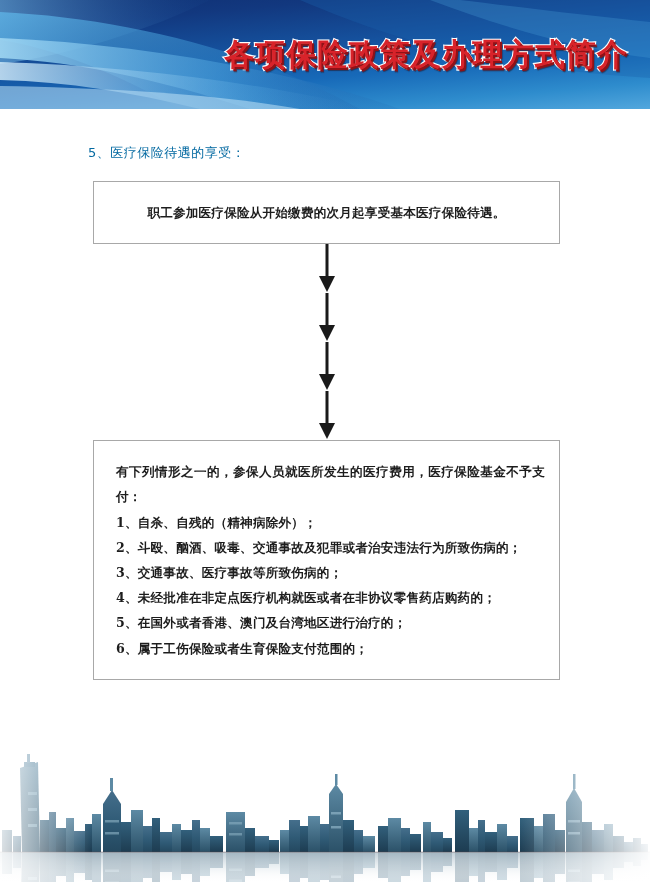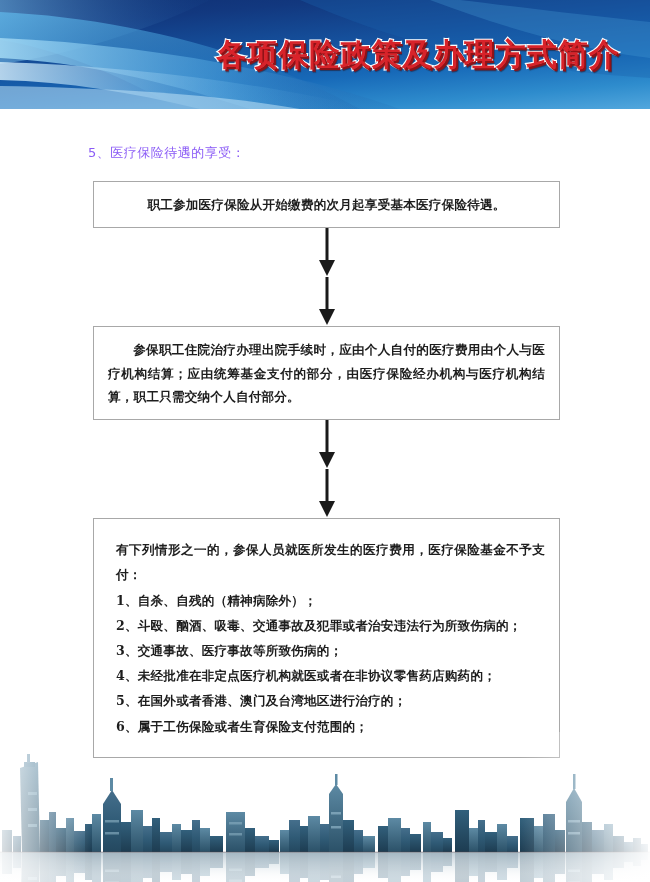--- a/index.html
+++ b/index.html
@@ -36,21 +36,21 @@
   }
   .banner-title {
     position: absolute;
     left: 0;
     top: 0;
     width: 650px;
     height: 109px;
     display: flex;
     align-items: center;
     justify-content: flex-end;
-    padding-right: 24px;
+    padding-right: 16px;
     box-sizing: border-box;
   }
   .banner-title span {
     font-family: "DejaVu Sans", "Liberation Sans", sans-serif;
     font-size: 31px;
     font-weight: bold;
     letter-spacing: 1px;
     color: #d8232a;
     -webkit-text-stroke: 2.2px #ffffff;
     paint-order: stroke fill;
@@ -60,21 +60,21 @@
     white-space: nowrap;
     transform: scaleX(0.97);
   }
 
   
   .section-heading {
     position: absolute;
     left: 88px;
     top: 144px;
     font-size: 13px;
-    color: #8b5cf6;
+    color: #0369a1;
     font-family: "DejaVu Sans", "Liberation Sans", sans-serif;
     letter-spacing: 0.5px;
     white-space: nowrap;
   }
 
   
   .flow {
     position: absolute;
     left: 93px;
     top: 181px;
@@ -91,21 +91,21 @@
     color: #1d1d1d;
     font-weight: bold;
     font-family: "DejaVu Serif", "Liberation Serif", serif;
     text-align: justify;
     letter-spacing: 0.2px;
   }
   .flow-box.center {
     text-align: center;
   }
   .flow-box p {
-    margin: 0;
+    margin: 8px;
     text-indent: 2em;
   }
   .flow-box.center p {
     text-indent: 0;
   }
 
   .flow-box.final {
     padding: 18px 14px 18px 22px;
     line-height: 2.0;
   }
@@ -206,23 +206,20 @@
     </div>
 
 
     <div class="connector">
       <svg width="18" height="49" viewBox="0 0 18 49">
         <rect x="7.5" y="0" width="3" height="34" fill="#1a1a1a"></rect>
         <polygon points="1,32 17,32 9,48" fill="#1a1a1a"></polygon>
       </svg>
     </div>
 
-    <div class="flow-box">
-      <p>参保职工住院治疗办理出院手续时，应由个人自付的医疗费用由个人与医疗机构结算；应由统筹基金支付的部分，由医疗保险经办机构与医疗机构结算，职工只需交纳个人自付部分。</p>
-    </div>
 
     <div class="connector">
       <svg width="18" height="49" viewBox="0 0 18 49">
         <rect x="7.5" y="0" width="3" height="34" fill="#1a1a1a"></rect>
         <polygon points="1,32 17,32 9,48" fill="#1a1a1a"></polygon>
       </svg>
     </div>
 
 
     <div class="connector">

